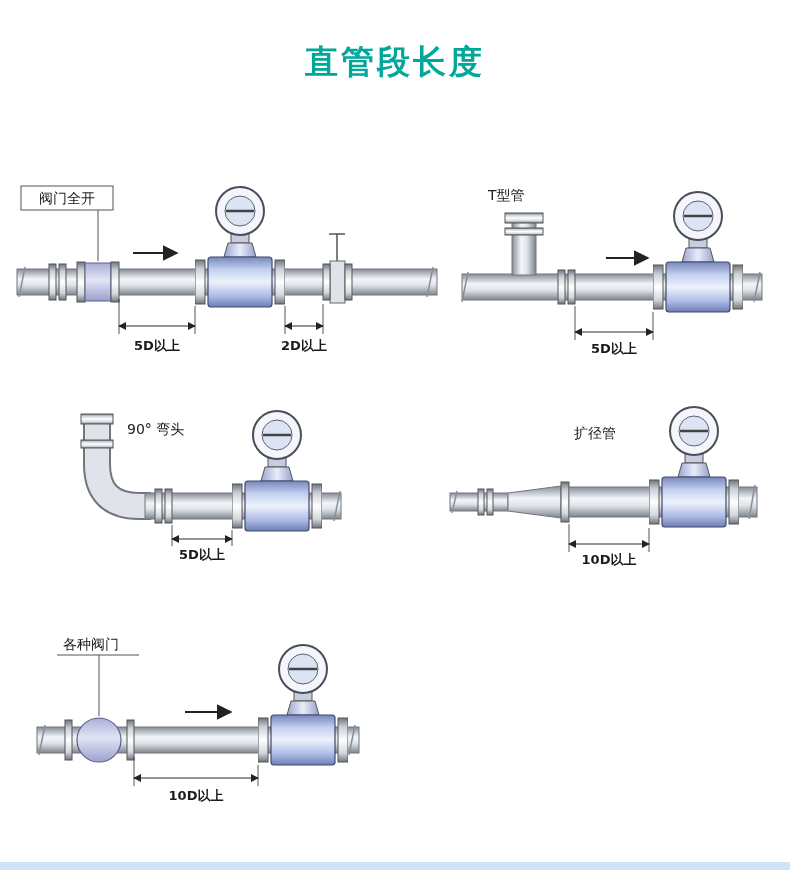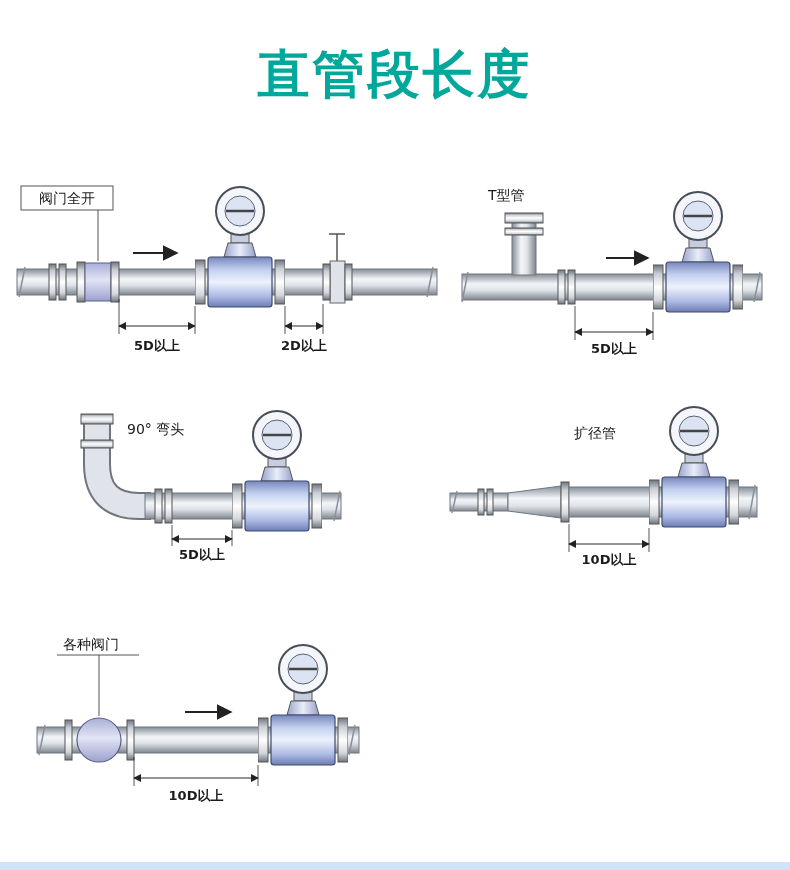--- a/index.html
+++ b/index.html
@@ -1,19 +1,19 @@
 <!DOCTYPE html>
 <html><head>
 <meta charset="utf-8">
 <style>
   html,body{margin:0;padding:0;background:#fff;}
   .page{position:relative;width:790px;height:870px;background:#ffffff;overflow:hidden;
         font-family:"DejaVu Sans",sans-serif;}
   .title{position:absolute;top:40px;left:0;width:100%;margin:0;text-align:center;
-         font-size:52px;font-weight:bold;color:#00a79b;letter-spacing:3px;}
+         font-size:33px;font-weight:bold;color:#00a79b;letter-spacing:3px;}
   .diag{position:absolute;}
   svg text{font-family:"DejaVu Sans",sans-serif;fill:#1b1b1b;}
   .lbl{font-size:14px;}
   .dim{font-size:13px;font-weight:600;}
   .bottom-strip{position:absolute;left:0;bottom:0;width:100%;height:8px;background:#cfe4f6;}
 </style>
 </head>
 <body>
 
 <div class="page">

